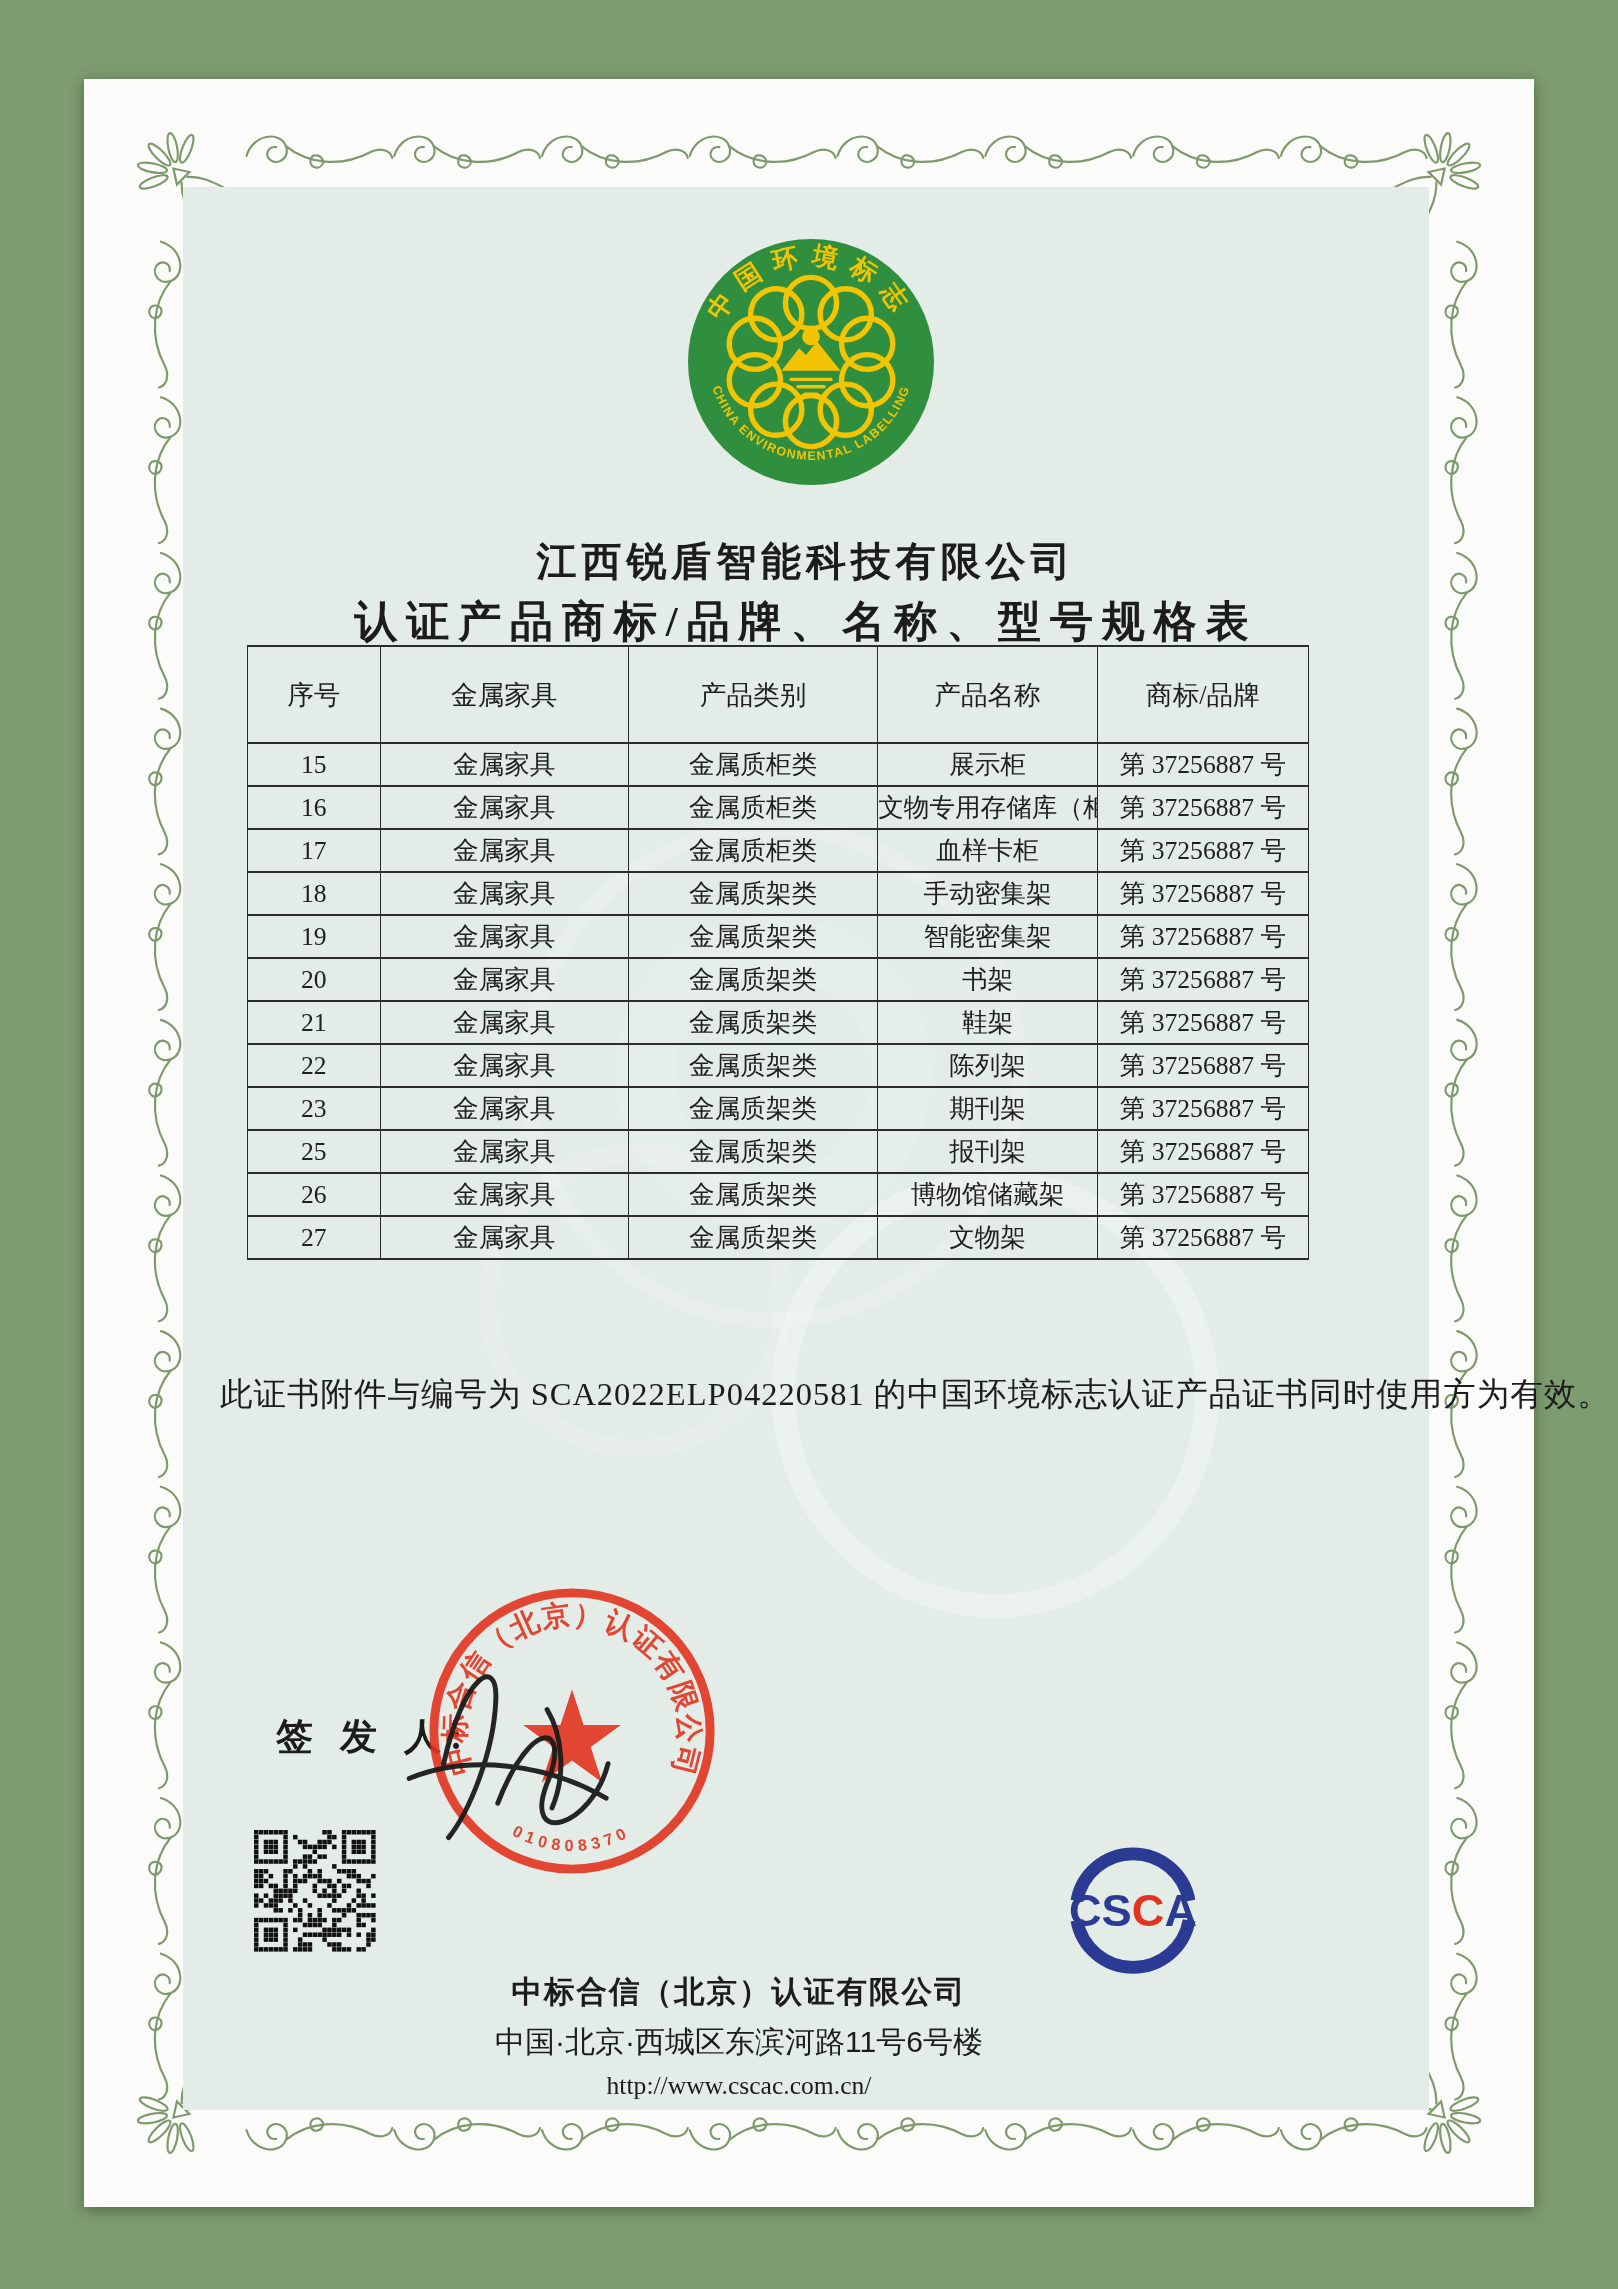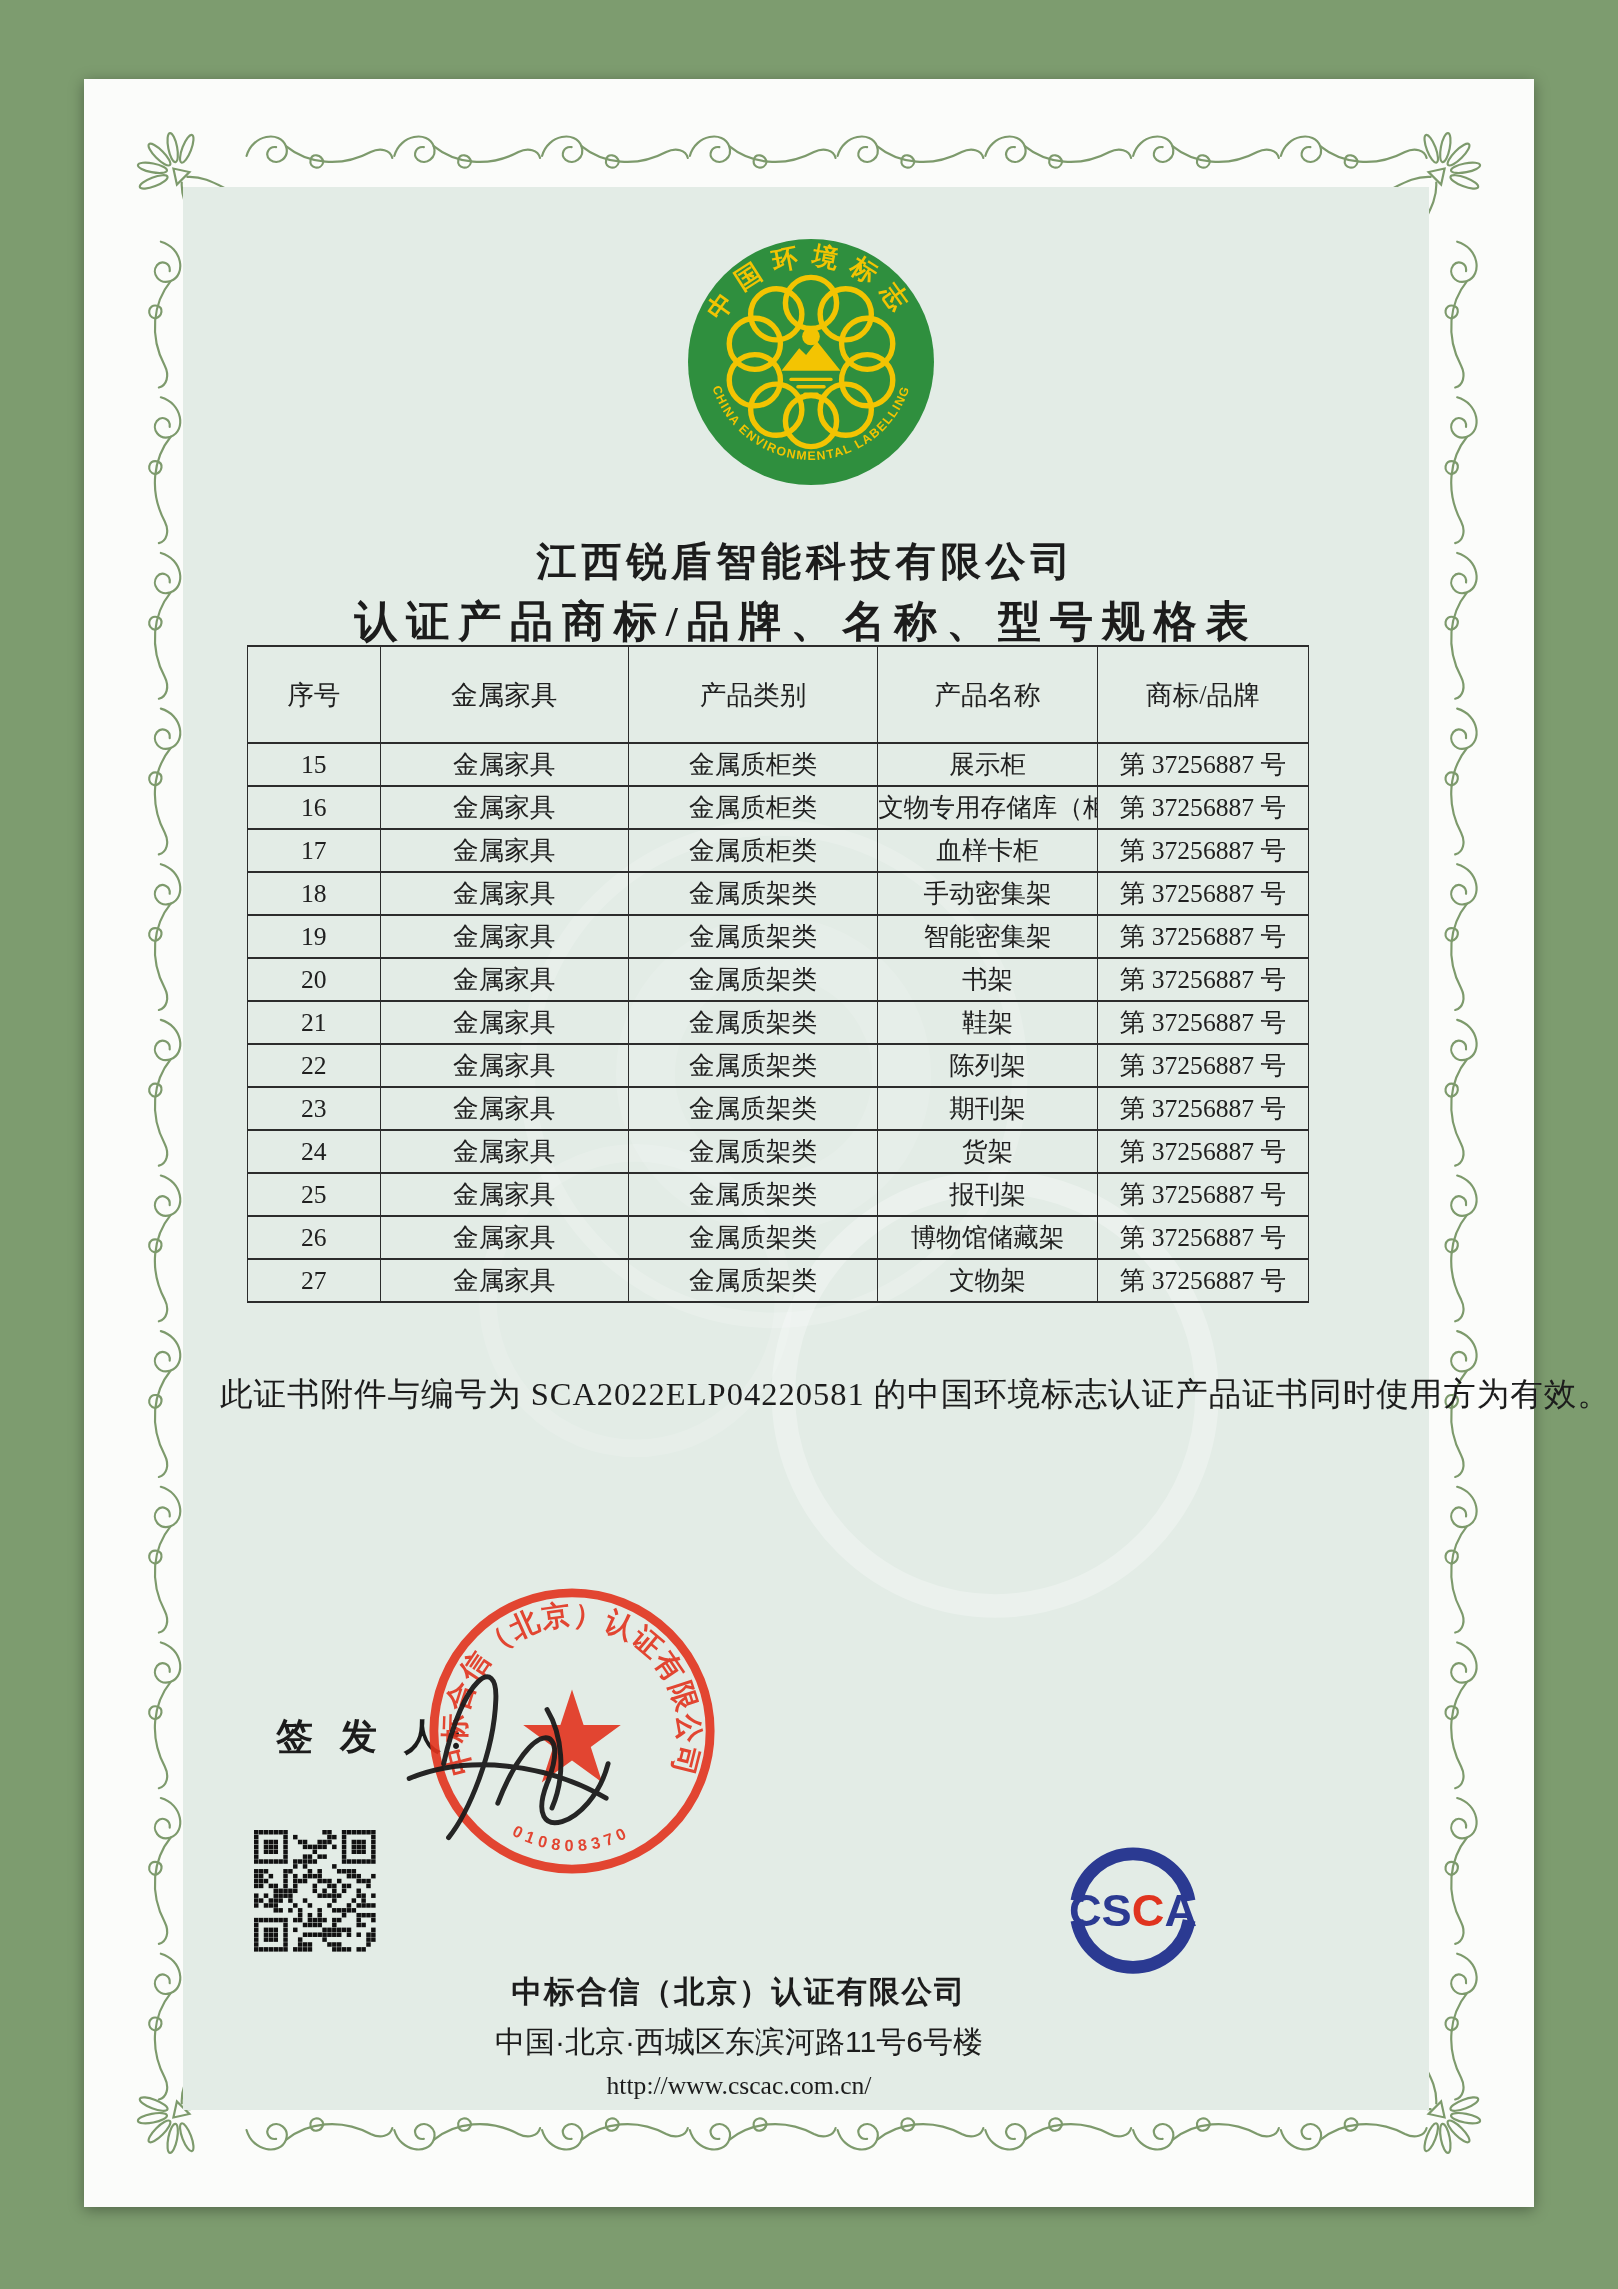--- a/index.html
+++ b/index.html
@@ -252,27 +252,20 @@
             <td>金属家具</td>
             <td>金属质架类</td>
             <td>陈列架</td>
             <td>第 37256887 号</td>
           </tr>
         <tr>
             <td>23</td>
             <td>金属家具</td>
             <td>金属质架类</td>
             <td>期刊架</td>
-            <td>第 37256887 号</td>
-          </tr>
-        <tr>
-            <td>24</td>
-            <td>金属家具</td>
-            <td>金属质架类</td>
-            <td>货架</td>
             <td>第 37256887 号</td>
           </tr>
         <tr>
             <td>25</td>
             <td>金属家具</td>
             <td>金属质架类</td>
             <td>报刊架</td>
             <td>第 37256887 号</td>
           </tr>
         <tr>

